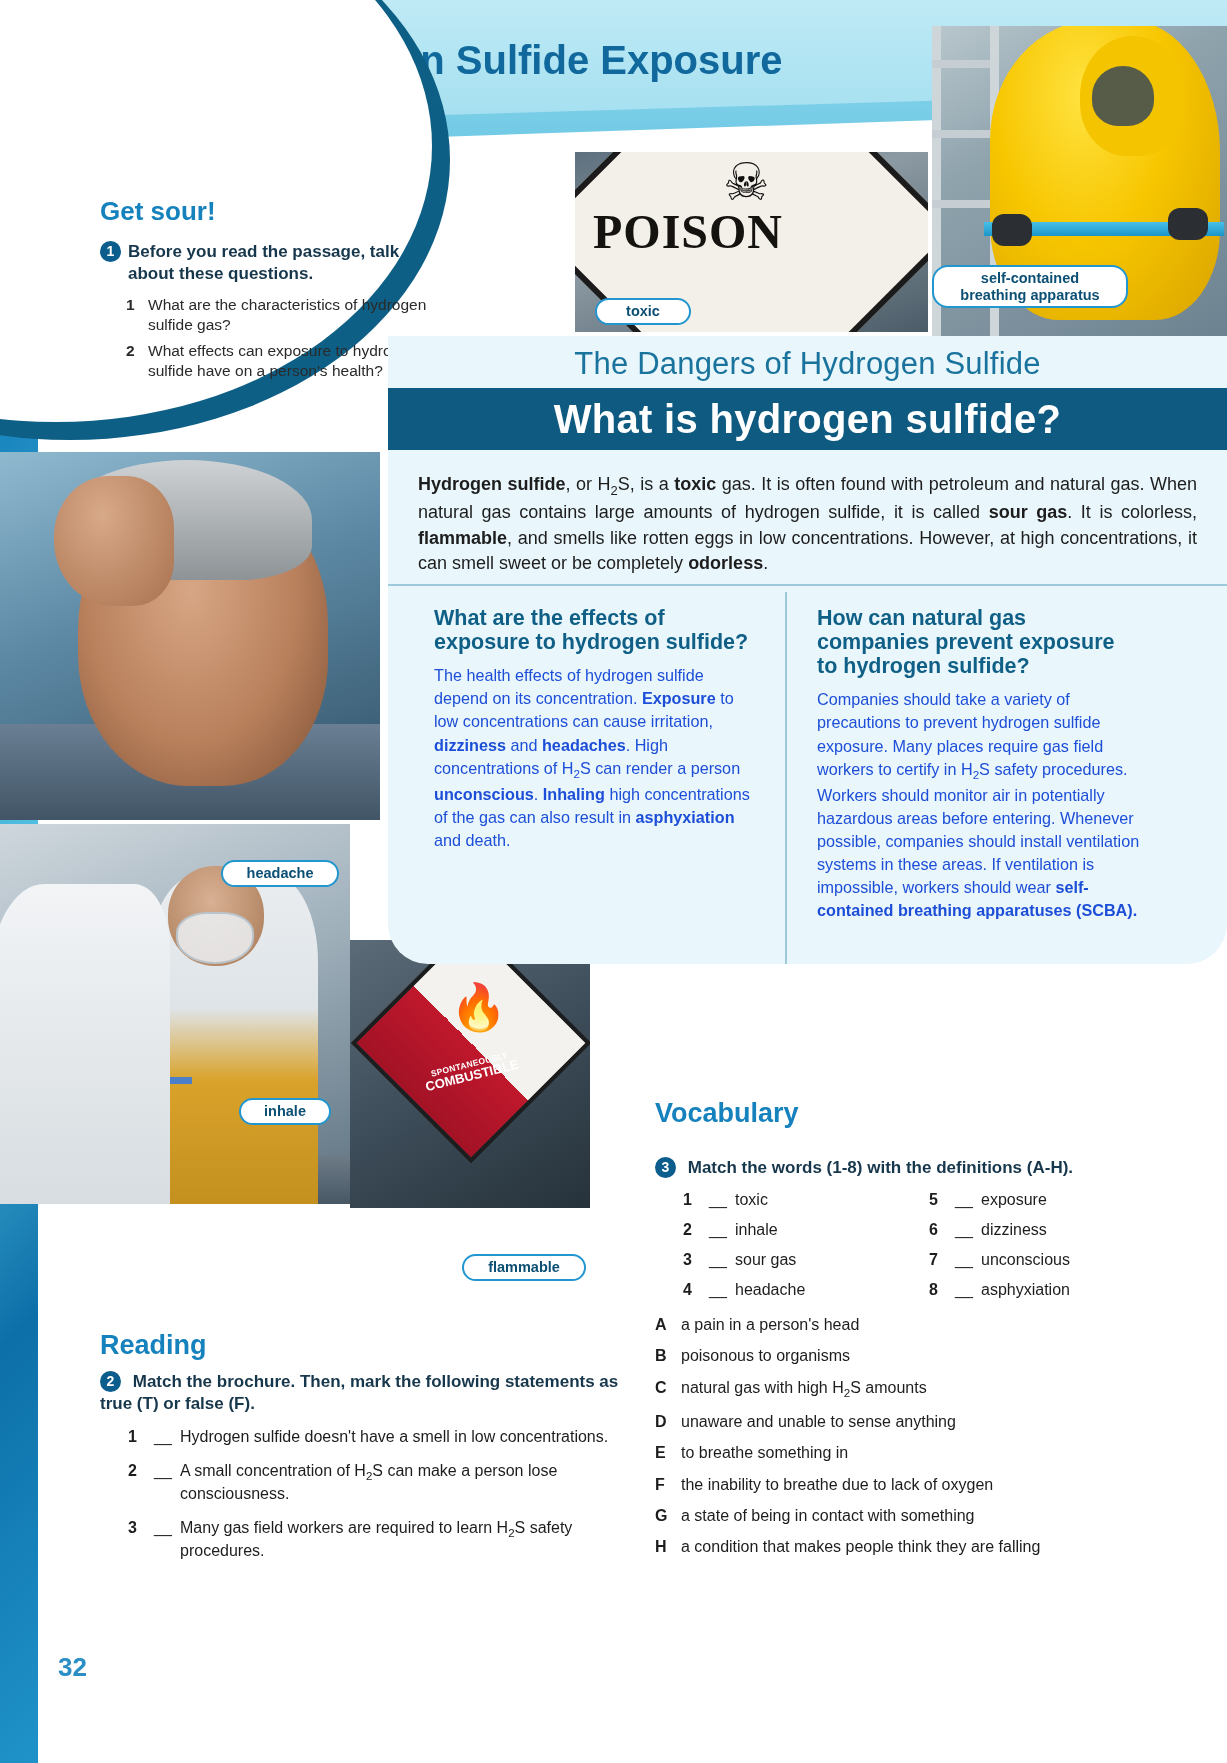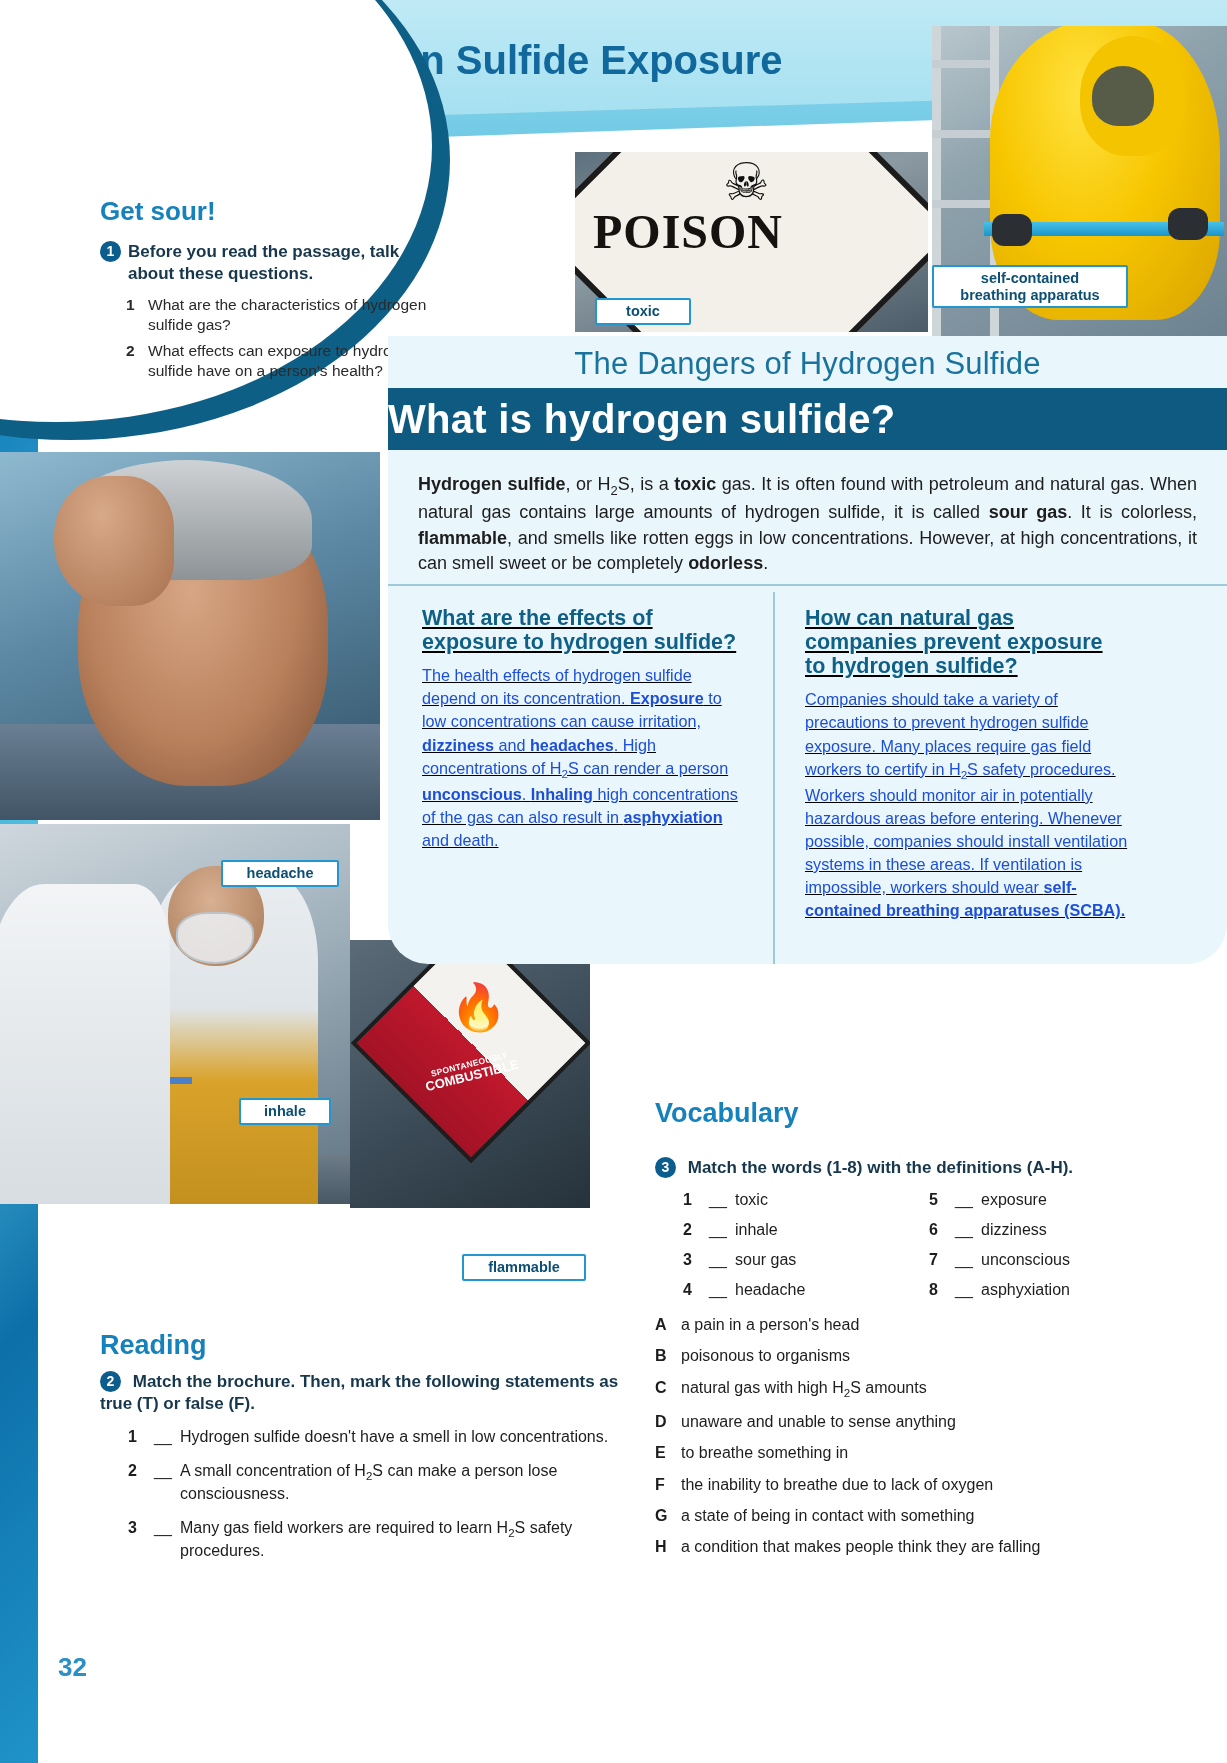--- a/index.html
+++ b/index.html
@@ -209,21 +209,21 @@
   .flam-word{
     position:absolute; left:46px; top:120px; width:150px; text-align:center;
     color:#fff; font-size:13px; font-weight:bold; transform:rotate(-14deg);
     line-height:1.05;
   }
   .flam-word small{ display:block; font-size:8.5px; letter-spacing:.3px;}
 
   
   .callout {
     position:absolute; background:#ffffff; border:2.5px solid #2196cf;
-    border-radius:2px; color:#0c4f74; font-size:14.5px; font-weight:bold;
+    border-radius:16px; color:#0c4f74; font-size:14.5px; font-weight:bold;
     text-align:center; padding:3px 14px; line-height:1.15;
   }
 
   
   .brochure {
     position:absolute; left:388px; top:336px; width:839px; height:628px;
     background:#e9f6fb;
     border-radius:0 0 40px 40px;
   }
   .brochure-top-round{
@@ -232,34 +232,33 @@
   }
   .broch-sub {
     position:absolute; left:0; top:10px; width:839px;
     text-align:center; font-size:31px; color:#19739c; letter-spacing:.2px;
   }
   .broch-title-band {
     position:absolute; left:0; top:52px; width:839px; height:62px;
     background:#0e5a80;
   }
   .broch-title {
-    color:#ffffff; font-size:40px; font-weight:bold; 
+    color:#ffffff; font-size:40px; font-weight:bold; text-align:center;
     line-height:62px; letter-spacing:.3px;
   }
   .broch-intro {
     position:absolute; left:0; top:122px; width:839px; padding:14px 30px 0 30px;
     font-size:18px; color:#1d1d1d; line-height:1.42; text-align:justify;
   }
   .broch-rule{
     position:absolute; left:0; top:248px; width:839px; height:2px; background:#9ec9da;
   }
   .broch-cols {
-    position:absolute; left:4px; top:256px; width:762px; height:372px;
+    position:absolute; left:16px; top:256px; width:762px; height:372px;
     display:flex;
-    text-decoration:underline;
   }
   .broch-col { width:50%; padding:14px 26px 0 30px; }
   .broch-col + .broch-col { border-left:2px solid #9ec9da; padding-left:30px; }
   .broch-col h3 {
     margin:0 0 10px 0; font-size:21.5px; color:#0f5f86; line-height:1.12;
     font-weight:bold;
   }
   .broch-col p {
     margin:0; font-size:16.2px; color:#1d4ed8; line-height:1.43;
   }

